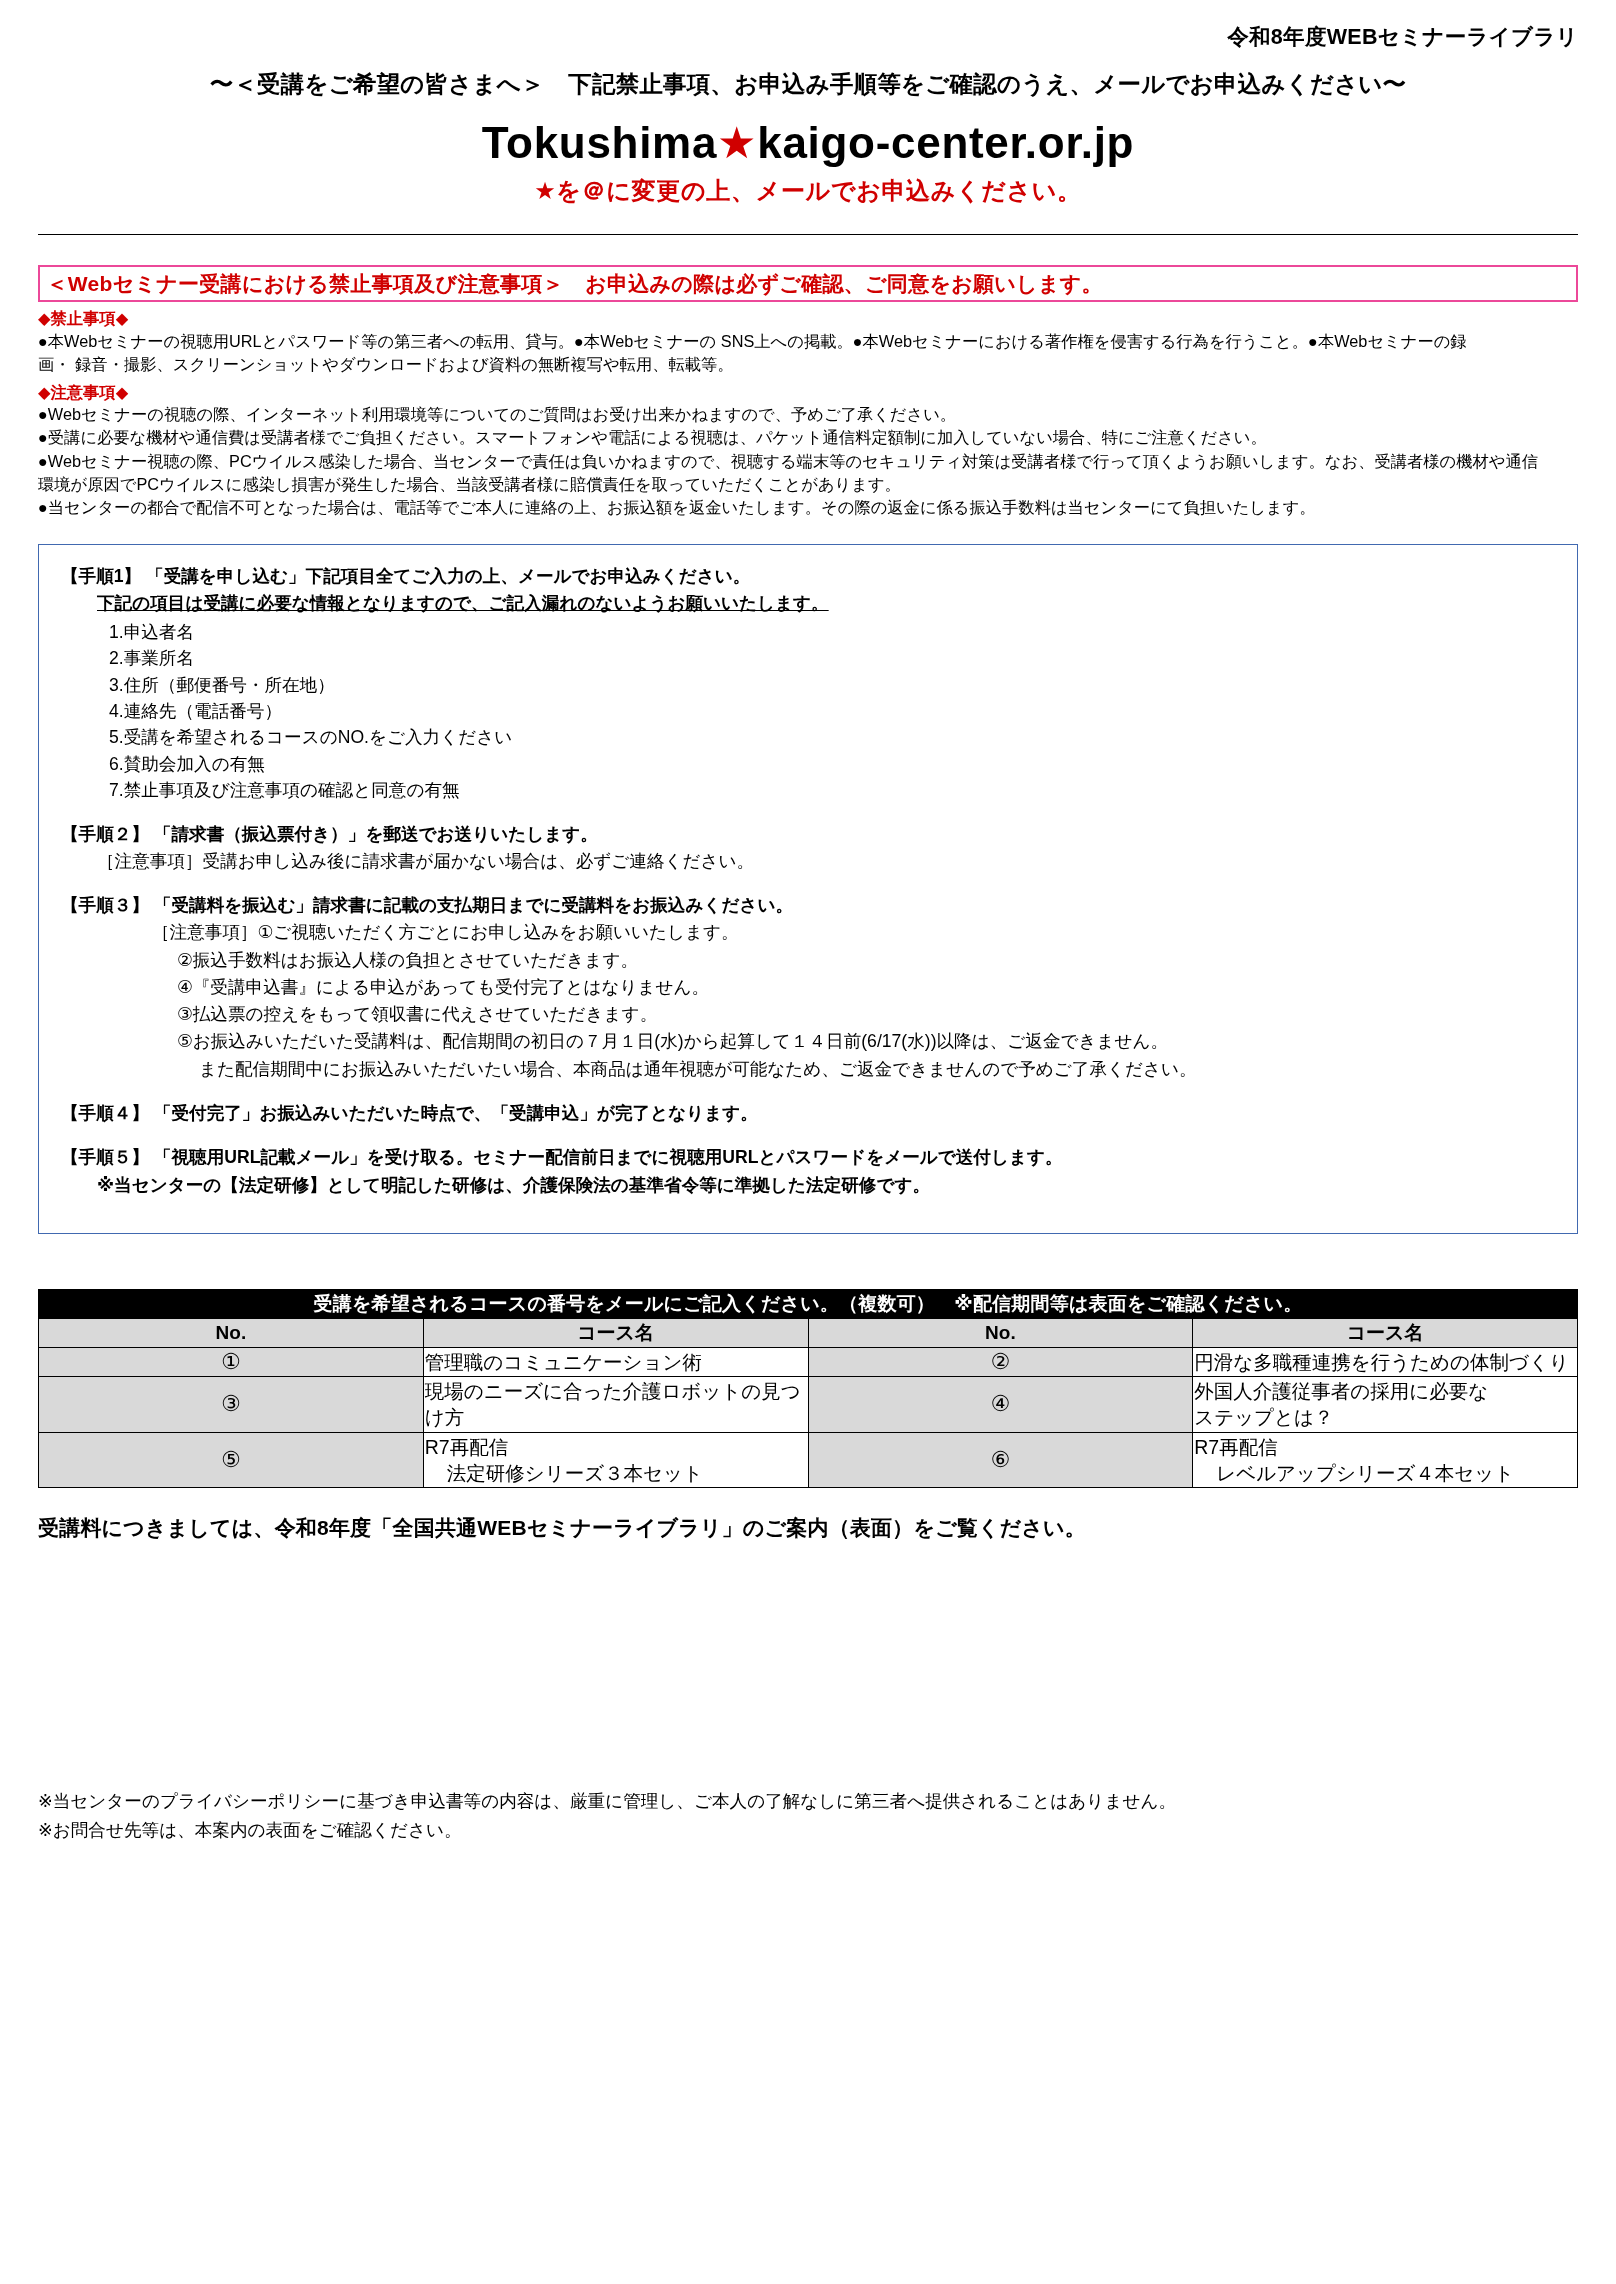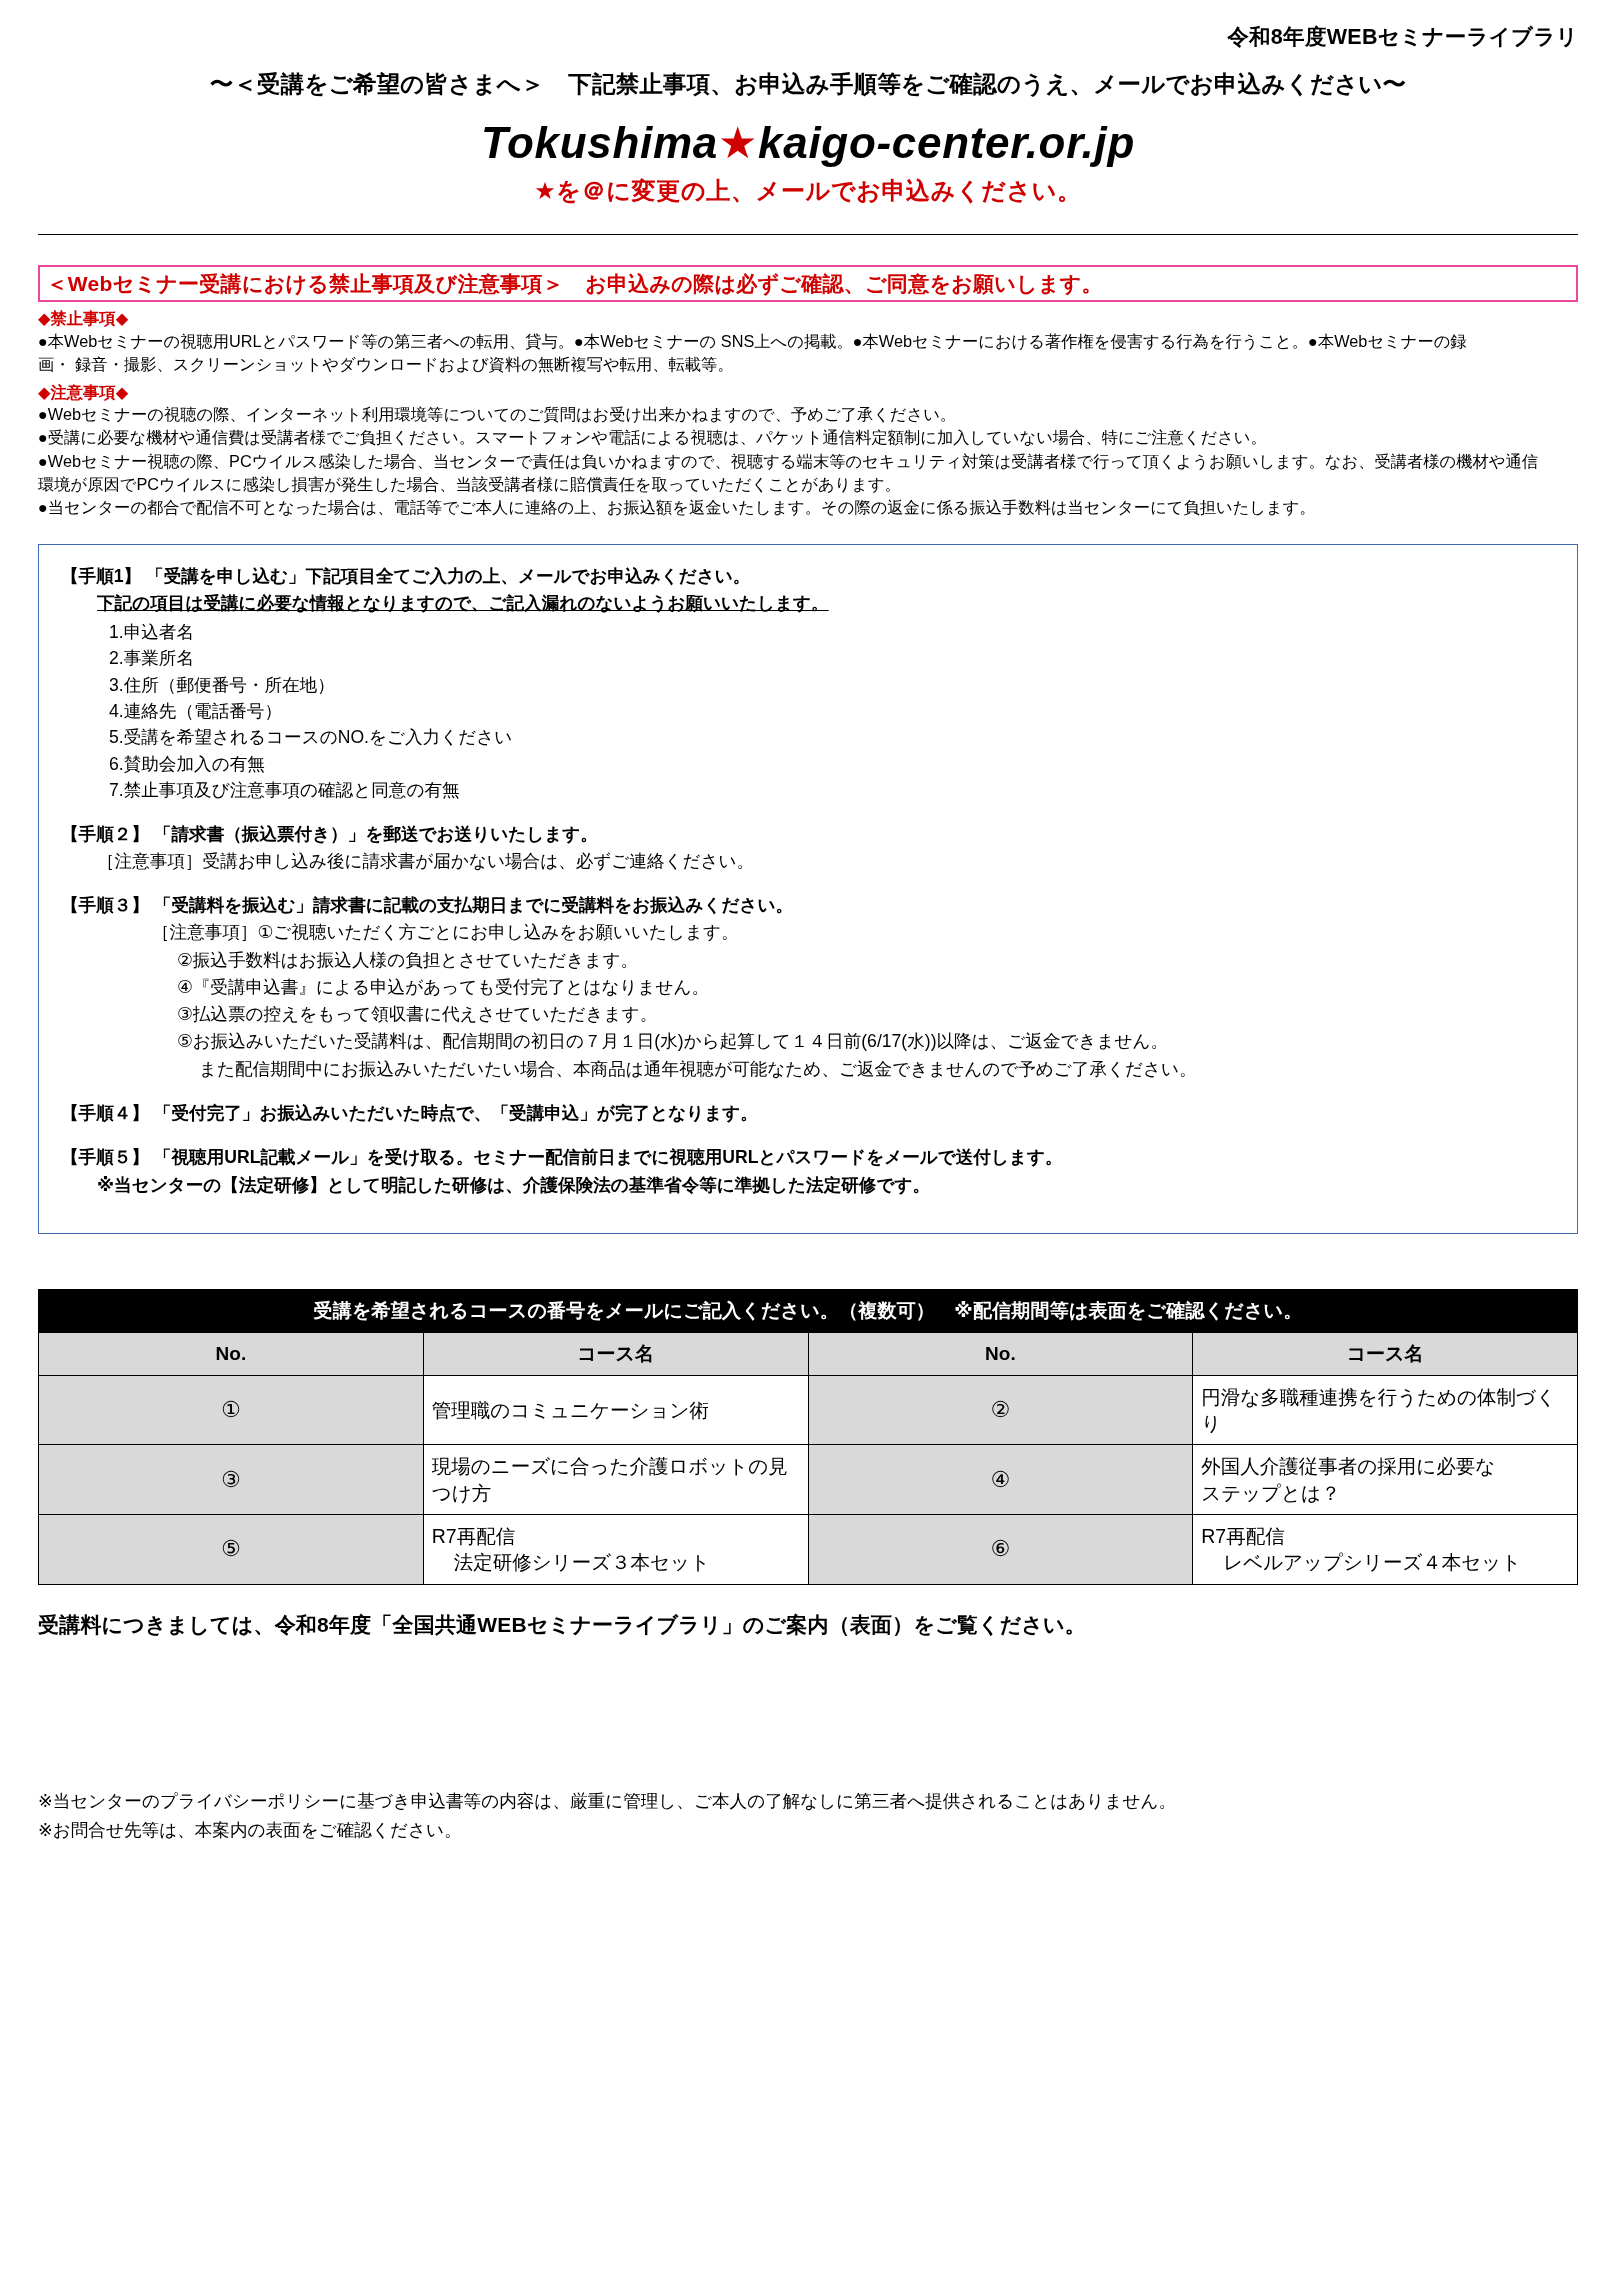--- a/index.html
+++ b/index.html
@@ -37,21 +37,20 @@
     font-weight: bold;
     letter-spacing: 0.3px;
     margin-bottom: 18px;
   }
   .mail-address {
     text-align: center;
     font-size: 44px;
     font-weight: bold;
     letter-spacing: 0.7px;
     line-height: 1.15;
-    font-style: italic;
   }
   .mail-address .star { color: #d00000; }
   .mail-note {
     text-align: center;
     font-size: 24px;
     font-weight: bold;
     color: #d00000;
     letter-spacing: 0.7px;
     margin-top: 6.5px;
   }
@@ -114,21 +113,21 @@
 
   
   .course-wrap { margin-top: 55px; }
   table.courses {
     border-collapse: collapse;
     width: 100%;
     table-layout: fixed;
   }
   table.courses td, table.courses th {
     border: 1.3px solid #000;
-    padding: 8px;
+    padding: 1px;
   }
   .courses-title {
     background: #000;
     color: #fff;
     font-size: 19px;
     font-weight: bold;
     text-align: center;
     padding: 9px 0 9.8px 0;
     letter-spacing: 0.2px;
   }

